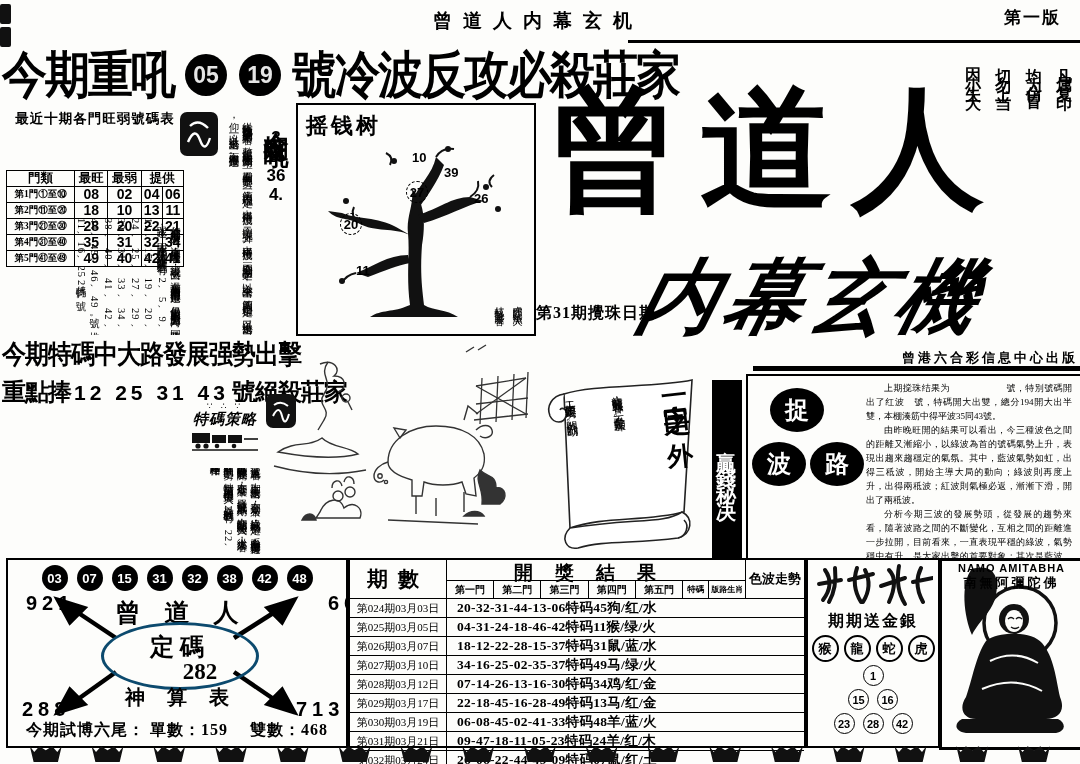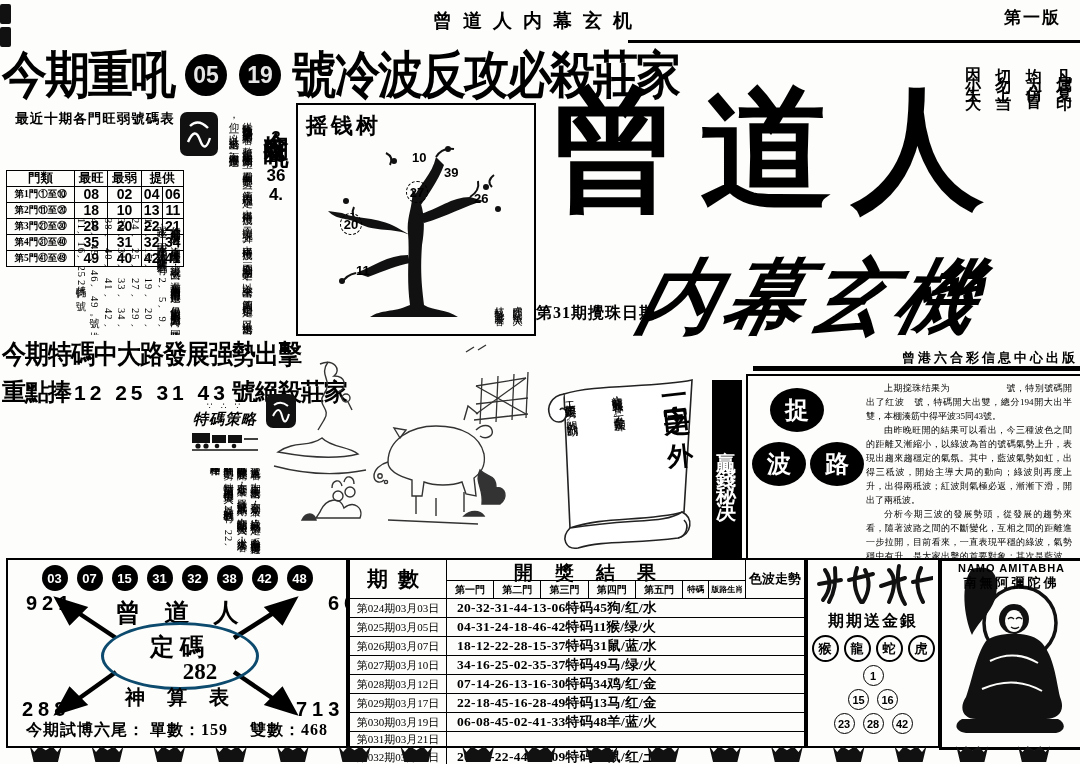--- a/index.html
+++ b/index.html
@@ -444,20 +444,21 @@
       <div class="rrow">
         <span class="p">第029期03月17日</span>
         <span class="r">22-18-45-16-28-49特码13马/红/金</span>
       </div>
       <div class="rrow">
         <span class="p">第030期03月19日</span>
         <span class="r">06-08-45-02-41-33特码48羊/蓝/火</span>
       </div>
       <div class="rrow">
         <span class="p">第031期03月21日</span>
+        <span class="r">09-47-18-11-05-23特码24羊/红/木</span>
       </div>
       <div class="rrow">
         <span class="p">第032期03月24日</span>
         <span class="r">26-06-22-44-49-09特码07鼠/红/土</span>
       </div>
     </div>
   </div>
 
   <div class="abs gbox">
     <svg width="120" height="50" viewBox="0 0 120 50">

